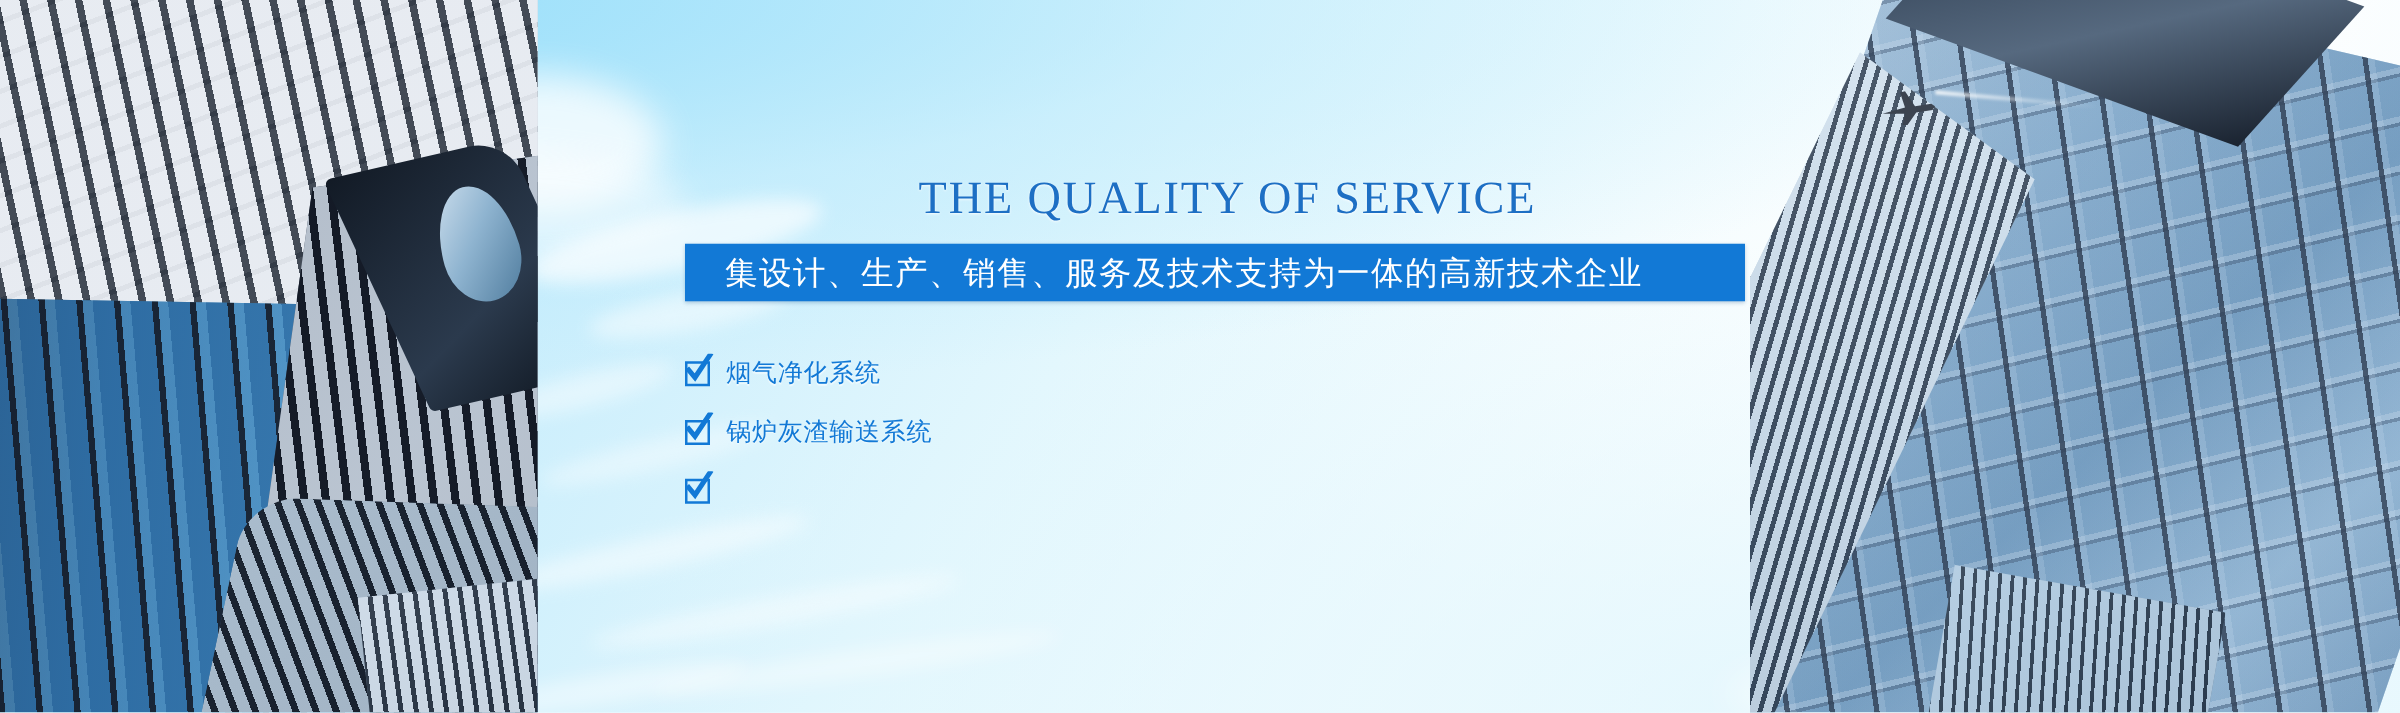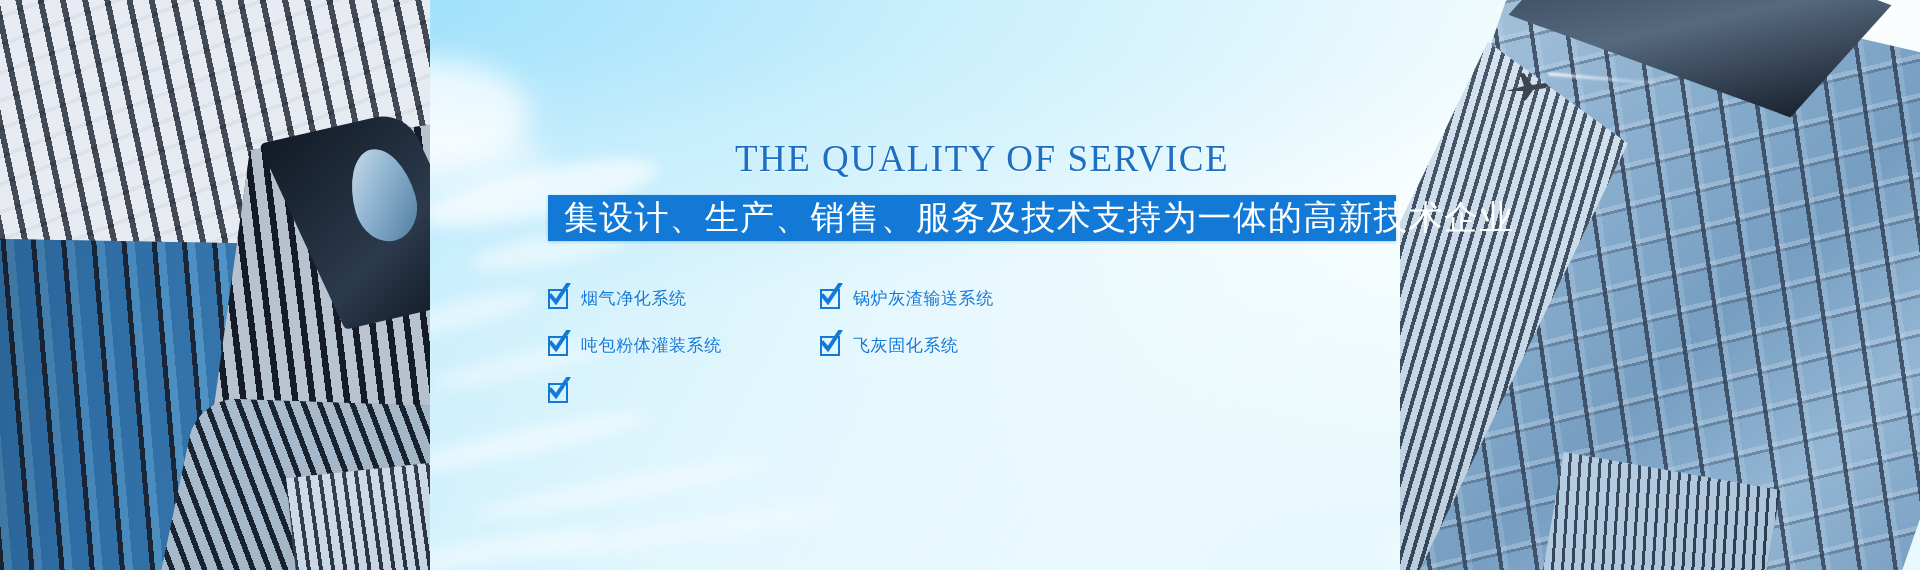--- a/index.html
+++ b/index.html
@@ -129,40 +129,40 @@
     color:#1d6fc4;white-space:nowrap;
     margin:0 0 18px 8px;
     text-shadow:0 1px 2px rgba(255,255,255,.9);
   }
   .blue-bar{
     width:848px;height:46px;background:#1279d6;
     display:flex;align-items:center;
     box-shadow:0 1px 3px rgba(12,70,130,.25);
   }
   .blue-bar-text{
-    color:#ffffff;font-size:34px;letter-spacing:1.2px;
-    padding-left:16px;white-space:nowrap;font-weight:400;
+    color:#ffffff;font-size:26px;letter-spacing:1.2px;
+    padding-left:32px;white-space:nowrap;font-weight:400;
   }
   .features{
     margin-top:34px;display:flex;flex-wrap:wrap;width:840px;
   }
   .feat-col{display:flex;flex-direction:column;}
   .feat-col.left{width:272px;}
   .feat-col.right{width:340px;}
   .feat{
     display:flex;align-items:center;height:47px;white-space:nowrap;
   }
   .cb{position:relative;width:20px;height:20px;flex:0 0 20px;margin-right:13px;}
   .cb .box{
     position:absolute;left:0;top:0;width:16px;height:16px;
     border:2px solid #1279d6;background:transparent;
   }
   .cb svg{position:absolute;left:-1px;top:-6px;}
   .feat-label{
-    color:#1279d6;font-size:17px;letter-spacing:.6px;
+    color:#1279d6;font-size:20px;letter-spacing:.6px;
     text-shadow:0 1px 1px rgba(255,255,255,.7);
   }
 </style>
 </head>
 <body>
 
 <div class="banner">
 
   <div class="cloudwrap">
     <div class="topcloud" style="left:-30px;top:-60px;width:340px;height:190px;"></div>
@@ -227,48 +227,28 @@
           </span>
           <span class="feat-label">烟气净化系统</span>
         </div>
         <div class="feat">
           <span class="cb">
             <span class="box"></span>
             <svg width="24" height="26" viewBox="0 0 24 26">
                 <path d="M4 13 L9 19 L21 1" fill="none" stroke="#1279d6" stroke-width="4" stroke-linecap="square"></path>
               </svg>
           </span>
-          <span class="feat-label">吨包粉体灌装系统</span>
+          <span class="feat-label">锅炉灰渣输送系统</span>
         </div>
         <div class="feat">
           <span class="cb">
             <span class="box"></span>
             <svg width="24" height="26" viewBox="0 0 24 26">
                 <path d="M4 13 L9 19 L21 1" fill="none" stroke="#1279d6" stroke-width="4" stroke-linecap="square"></path>
               </svg>
           </span>
         </div>
       </div>
 
-      <div class="feat-col right">
-        <div class="feat">
-          <span class="cb">
-            <span class="box"></span>
-            <svg width="24" height="26" viewBox="0 0 24 26">
-                <path d="M4 13 L9 19 L21 1" fill="none" stroke="#1279d6" stroke-width="4" stroke-linecap="square"></path>
-              </svg>
-          </span>
-          <span class="feat-label">锅炉灰渣输送系统</span>
-        </div>
-        <div class="feat">
-          <span class="cb">
-            <span class="box"></span>
-            <svg width="24" height="26" viewBox="0 0 24 26">
-                <path d="M4 13 L9 19 L21 1" fill="none" stroke="#1279d6" stroke-width="4" stroke-linecap="square"></path>
-              </svg>
-          </span>
-          <span class="feat-label">飞灰固化系统</span>
-        </div>
-      </div>
 
     </div>
   </div>
 </div>
 
 </body></html>

